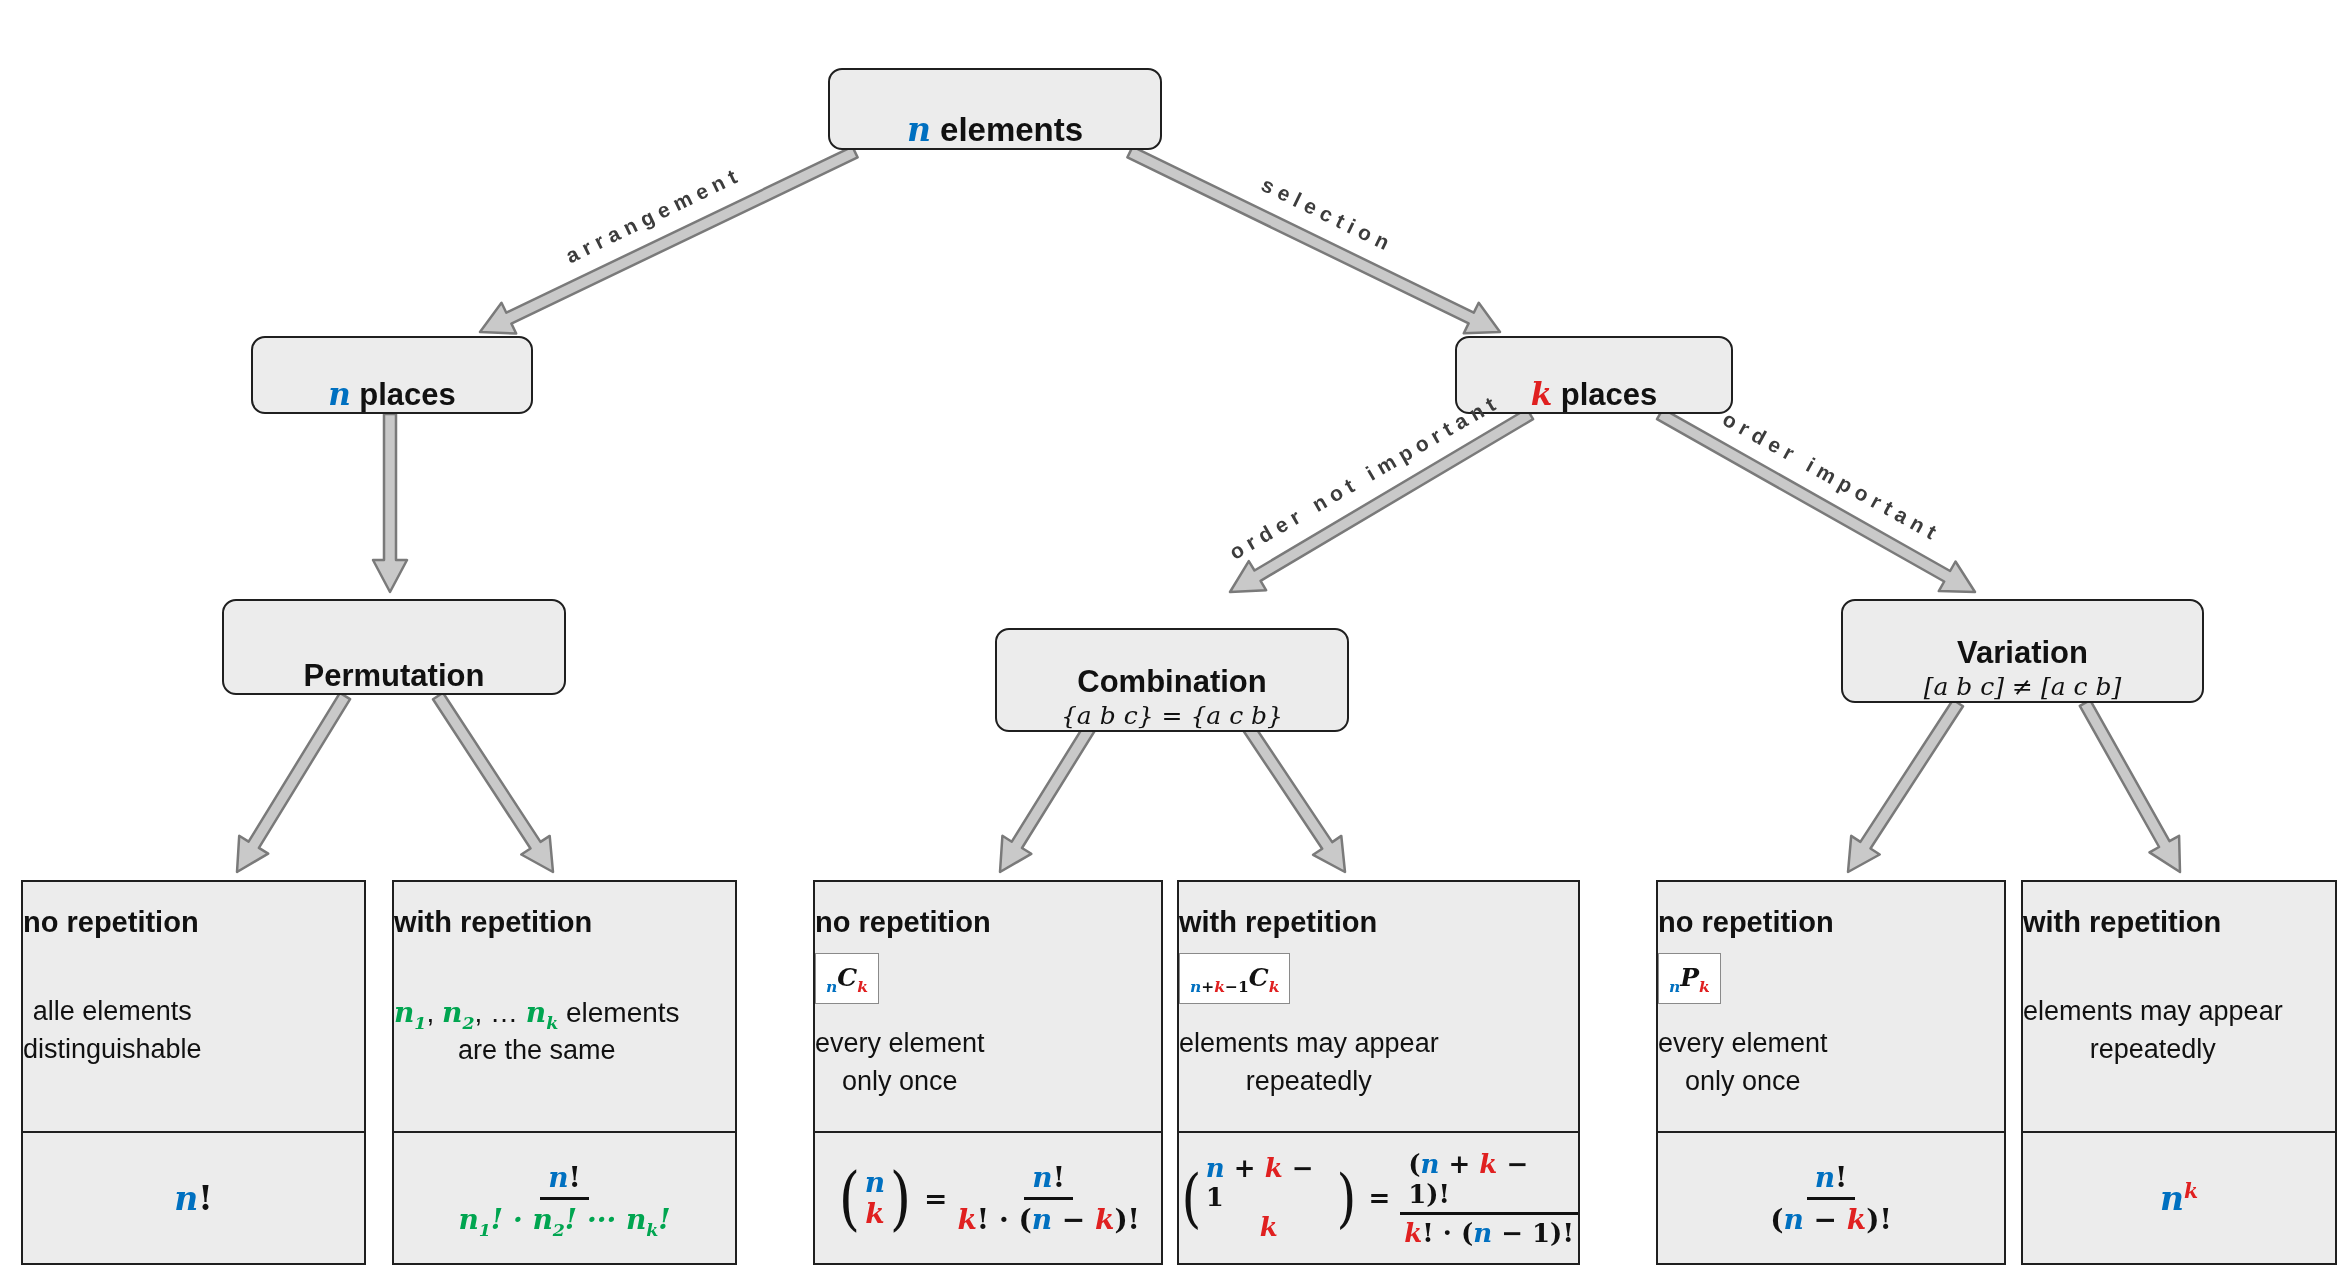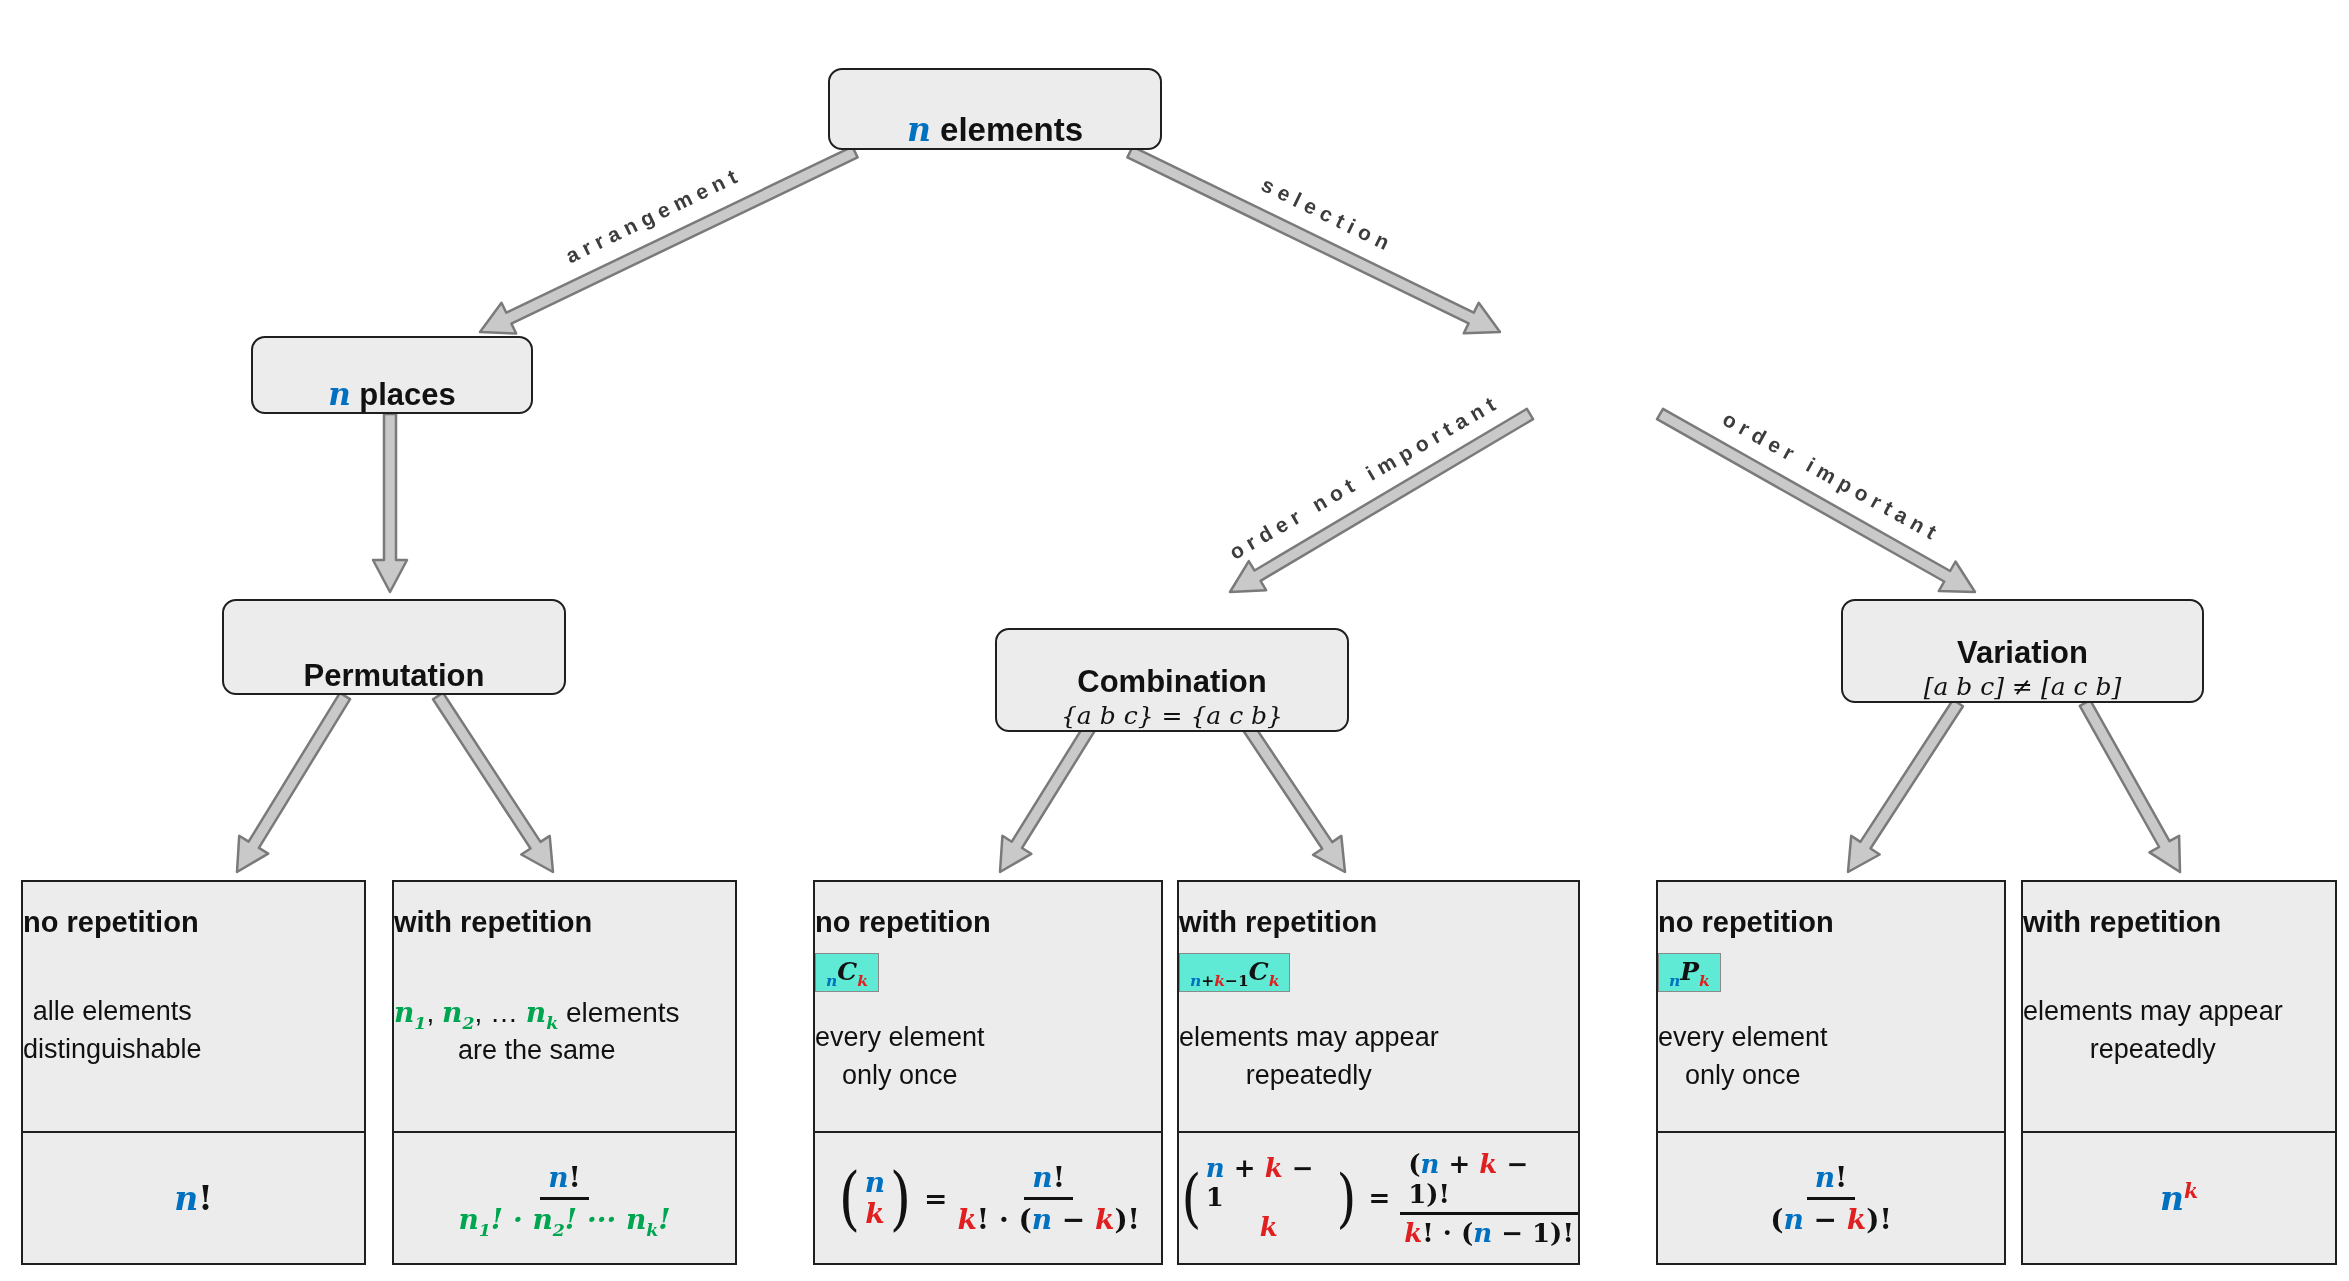--- a/index.html
+++ b/index.html
@@ -16,21 +16,21 @@
 
   
   .edge-label{position:absolute;transform:translate(-50%,-50%) rotate(var(--rot,0deg));
               font-size:21px;font-weight:bold;letter-spacing:6px;color:var(--edge-label,#3C3C3C);white-space:nowrap;}
 
   
   .leaf{position:absolute;top:880px;height:385px;background:var(--box-fill,#ECECEC);
         border:2.5px solid #1f1f1f;display:flex;flex-direction:column;box-sizing:border-box;}
   .leaf-top{flex:1;display:flex;flex-direction:column;align-items:flex-start;min-height:0;}
   .leaf-head{margin-top:24px;font-size:29px;font-weight:bold;}
-  .leaf-badge{margin-top:14px;background:#5eead4;border:1.5px solid #8a8a8a;padding:2px 10px;
+  .leaf-badge{margin-top:14px;background:#ffffff;border:1.5px solid #8a8a8a;padding:8px 10px;
               font-family:"DejaVu Serif",serif;font-weight:bold;font-size:25px;line-height:1.3;}
   .leaf-body{flex:1;display:flex;flex-direction:column;justify-content:center;text-align:center;
              font-size:27px;line-height:1.4;padding-bottom:8px;}
   .leaf-formula{height:130px;border-top:2.5px solid #1f1f1f;display:flex;align-items:center;justify-content:center;gap:10px;}
 
   
   .math{font-family:"DejaVu Serif",serif;font-weight:bold;font-size:30px;}
   .fs32{font-size:33px;}
   .fs28{font-size:28px;}
   .fs26{font-size:26px;}
@@ -72,20 +72,23 @@
   </svg>
 
   <div class="node" style="left:828px;top:68px;width:330px;height:78px;">
     <div class="node-label fs32"><span class="c-b">n</span><span class="c-h"> elements</span></div>
   </div>
 
   <div class="node" style="left:251px;top:336px;width:278px;height:74px;">
     <div class="node-label"><span class="c-b">n</span><span class="c-h"> places</span></div>
   </div>
 
+  <div class="node" style="left:1455px;top:336px;width:274px;height:74px;">
+    <div class="node-label"><span class="c-r">k</span><span class="c-h"> places</span></div>
+  </div>
 
   <div class="node" style="left:222px;top:599px;width:340px;height:92px;">
     <div class="node-label">Permutation</div>
   </div>
 
   <div class="node" style="left:995px;top:599px;width:350px;height:100px;margin-top:29px;">
     <div class="node-label">Combination</div>
     <div class="node-sub">{a b c} = {a c b}</div>
   </div>
 

